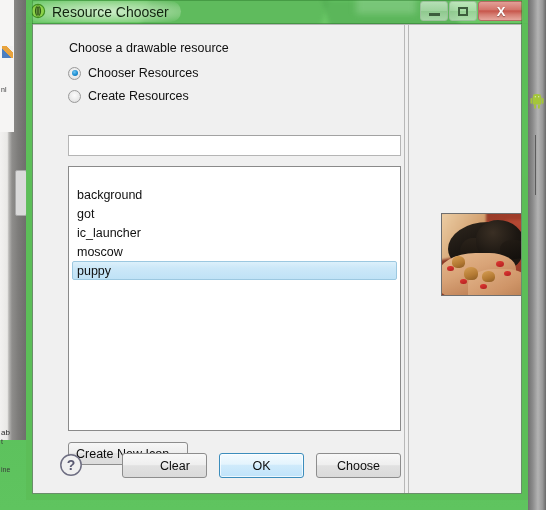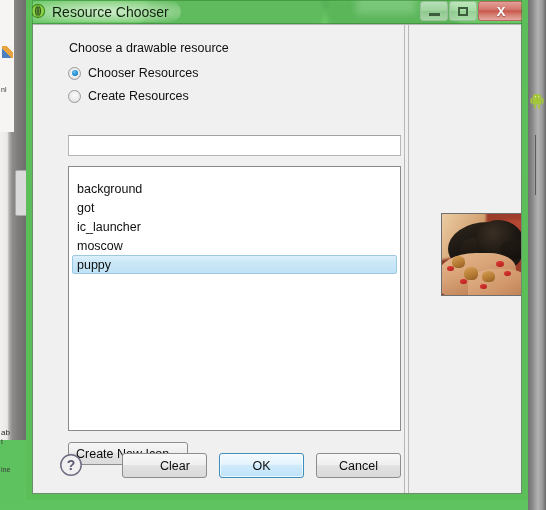--- a/index.html
+++ b/index.html
@@ -253,21 +253,21 @@
   }
 
   #resource-list {
     position: absolute;
     left: 23px; top: 141px;
     width: 333px; height: 265px;
     box-sizing: border-box;
     border: 1px solid #8a8a8a;
     background: #ffffff;
     overflow: hidden;
-    padding-top: 12px;
+    padding-top: 18px;
   }
   .list-item {
     height: 19px;
     line-height: 19px;
     margin: 0 3px;
     padding: 0 4px;
     font-size: 12.5px;
     color: #101010;
     white-space: nowrap;
     box-sizing: border-box;
@@ -512,21 +512,21 @@
       <div id="button-bar">
         <svg id="help-icon" viewBox="0 0 24 24">
           <circle cx="12" cy="12" r="10.2" fill="#f0f0f0" stroke="#6e6e82" stroke-width="1.5"></circle>
           <text x="12" y="17" text-anchor="middle" font-family="Liberation Sans, sans-serif" font-size="14" font-weight="bold" fill="#5a5a72">?</text>
         </svg>
 
         <button id="clear-button" class="dlgbtn">Clear</button>
 
         <button id="ok-button" class="dlgbtn">OK</button>
 
-        <button id="cancel-button" class="dlgbtn">Cancel</button>
+        <button id="cancel-button" class="dlgbtn">Choose</button>
       </div>
     </div>
 
     <div class="sash">
       <div class="l1"></div>
       <div class="l2"></div>
     </div>
 
     <div id="preview-panel">
       <div id="preview-image">

